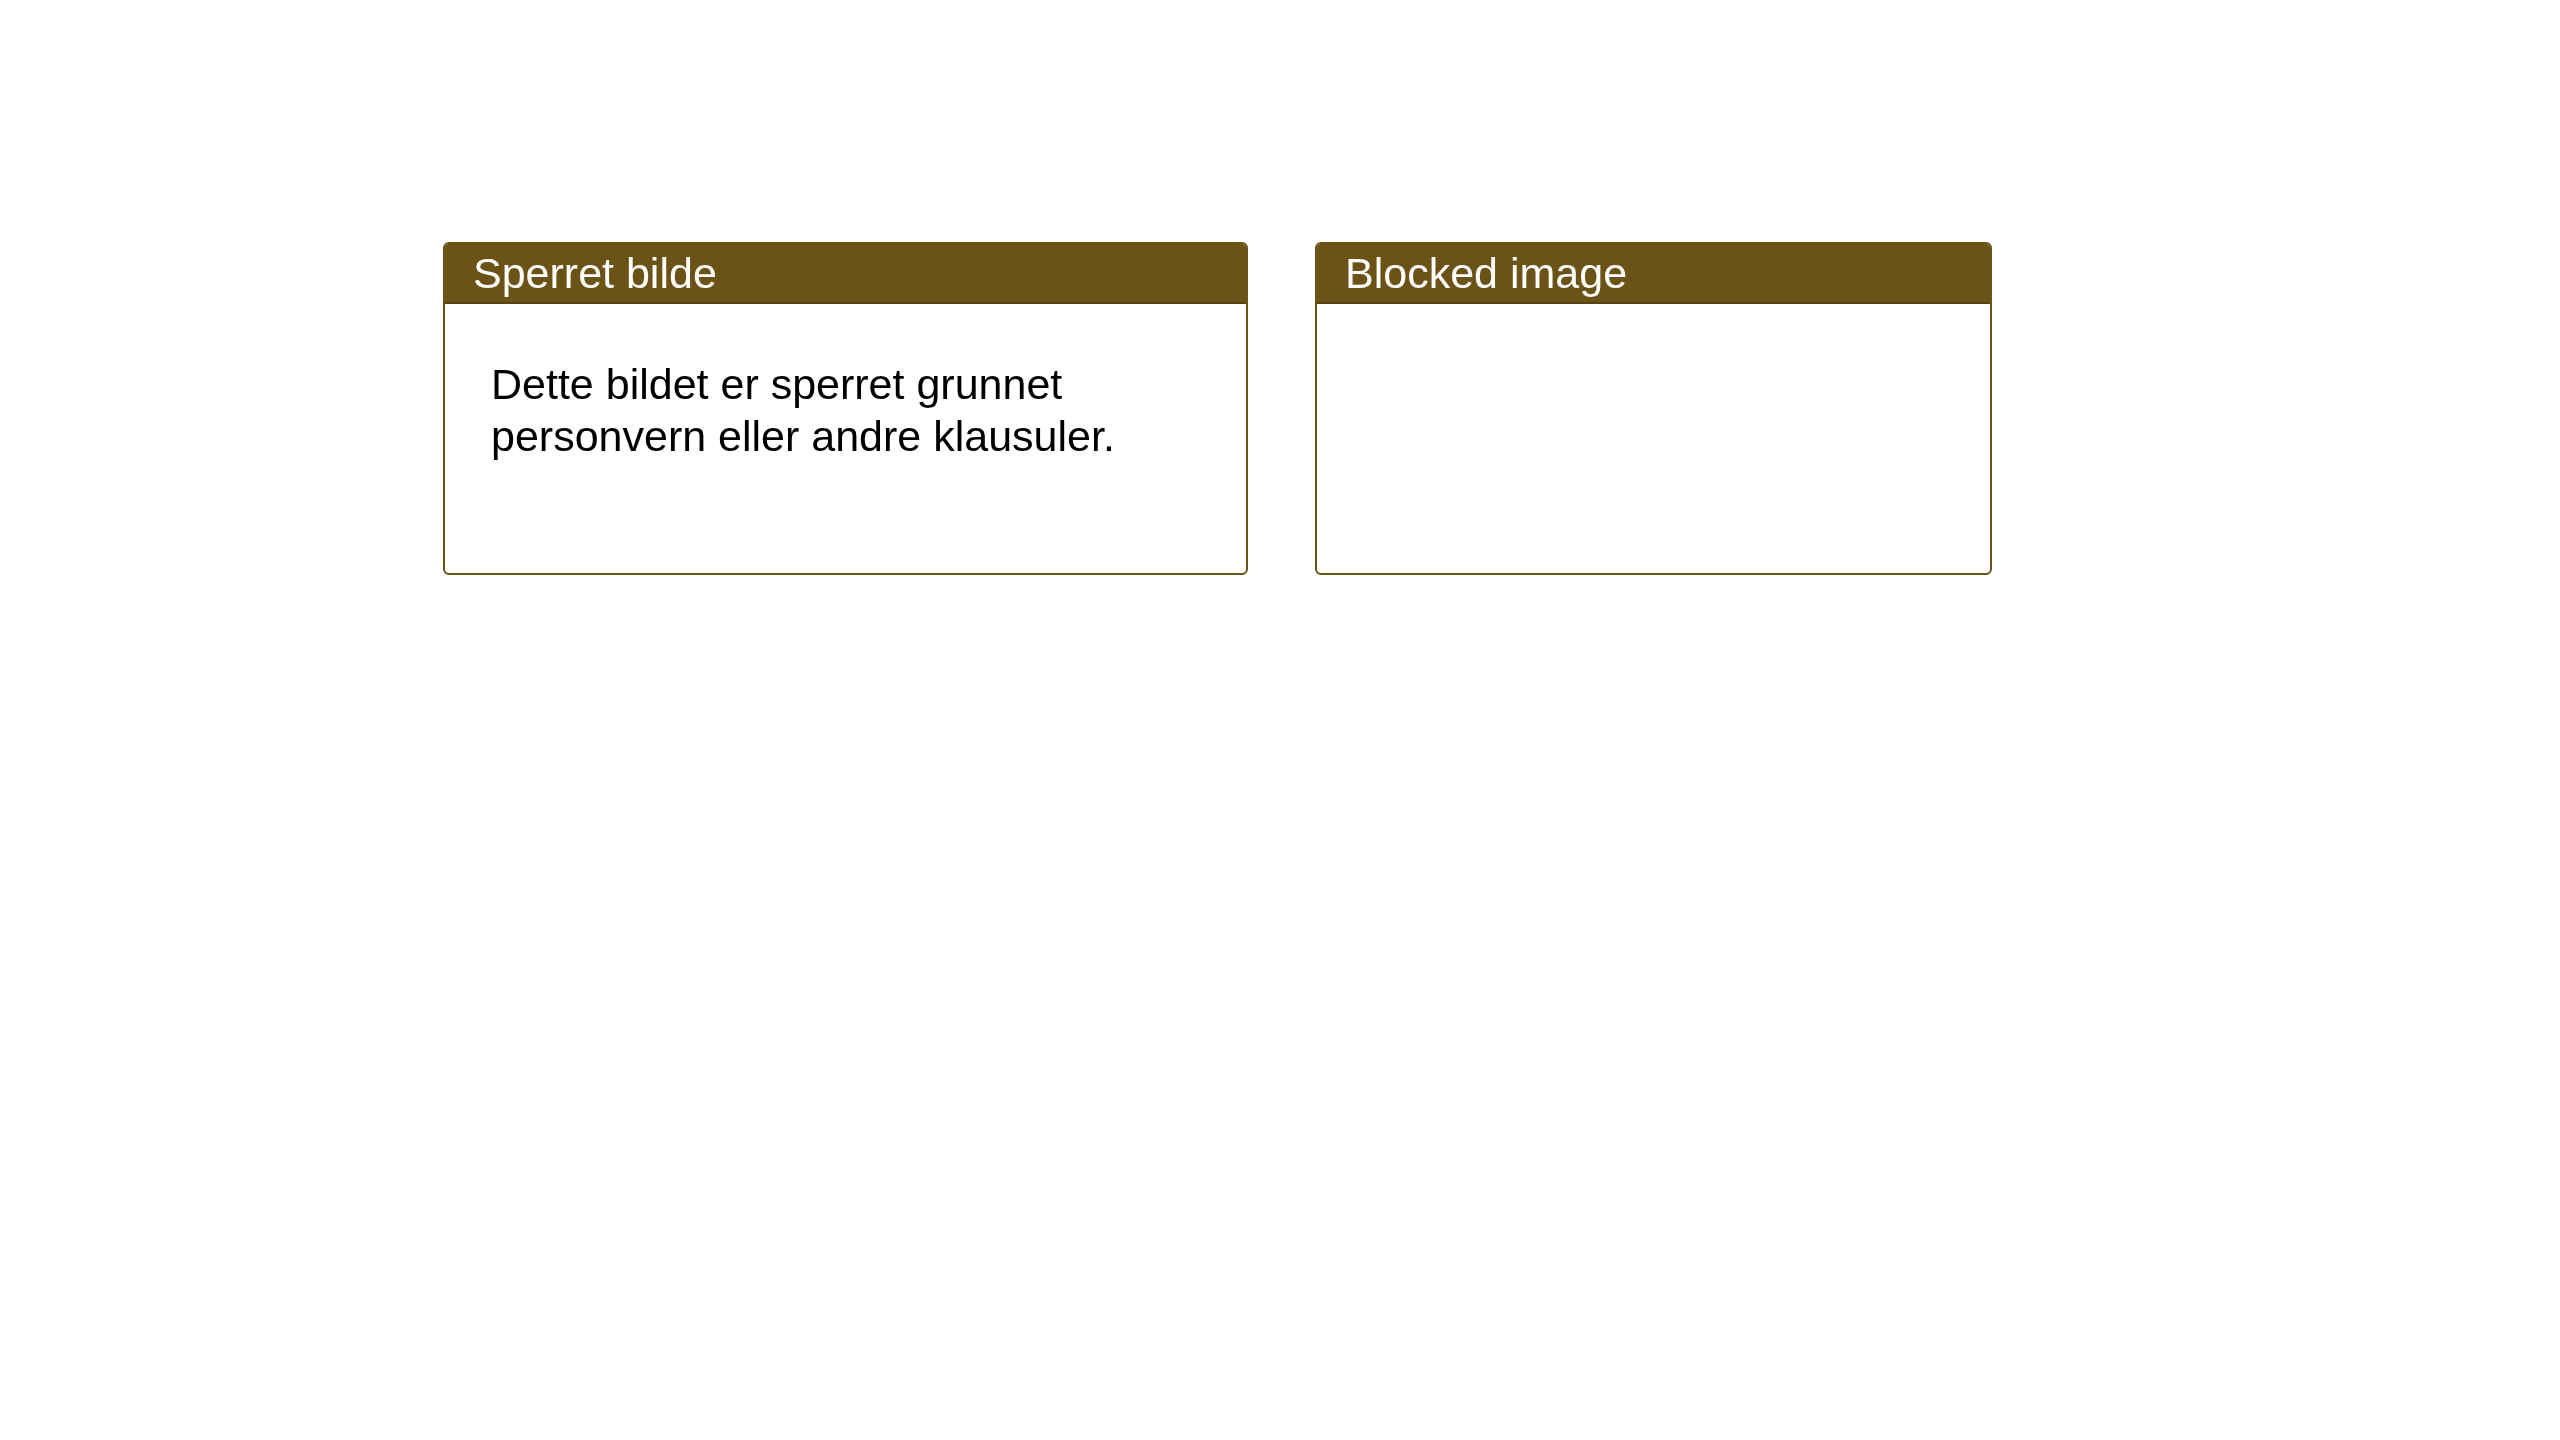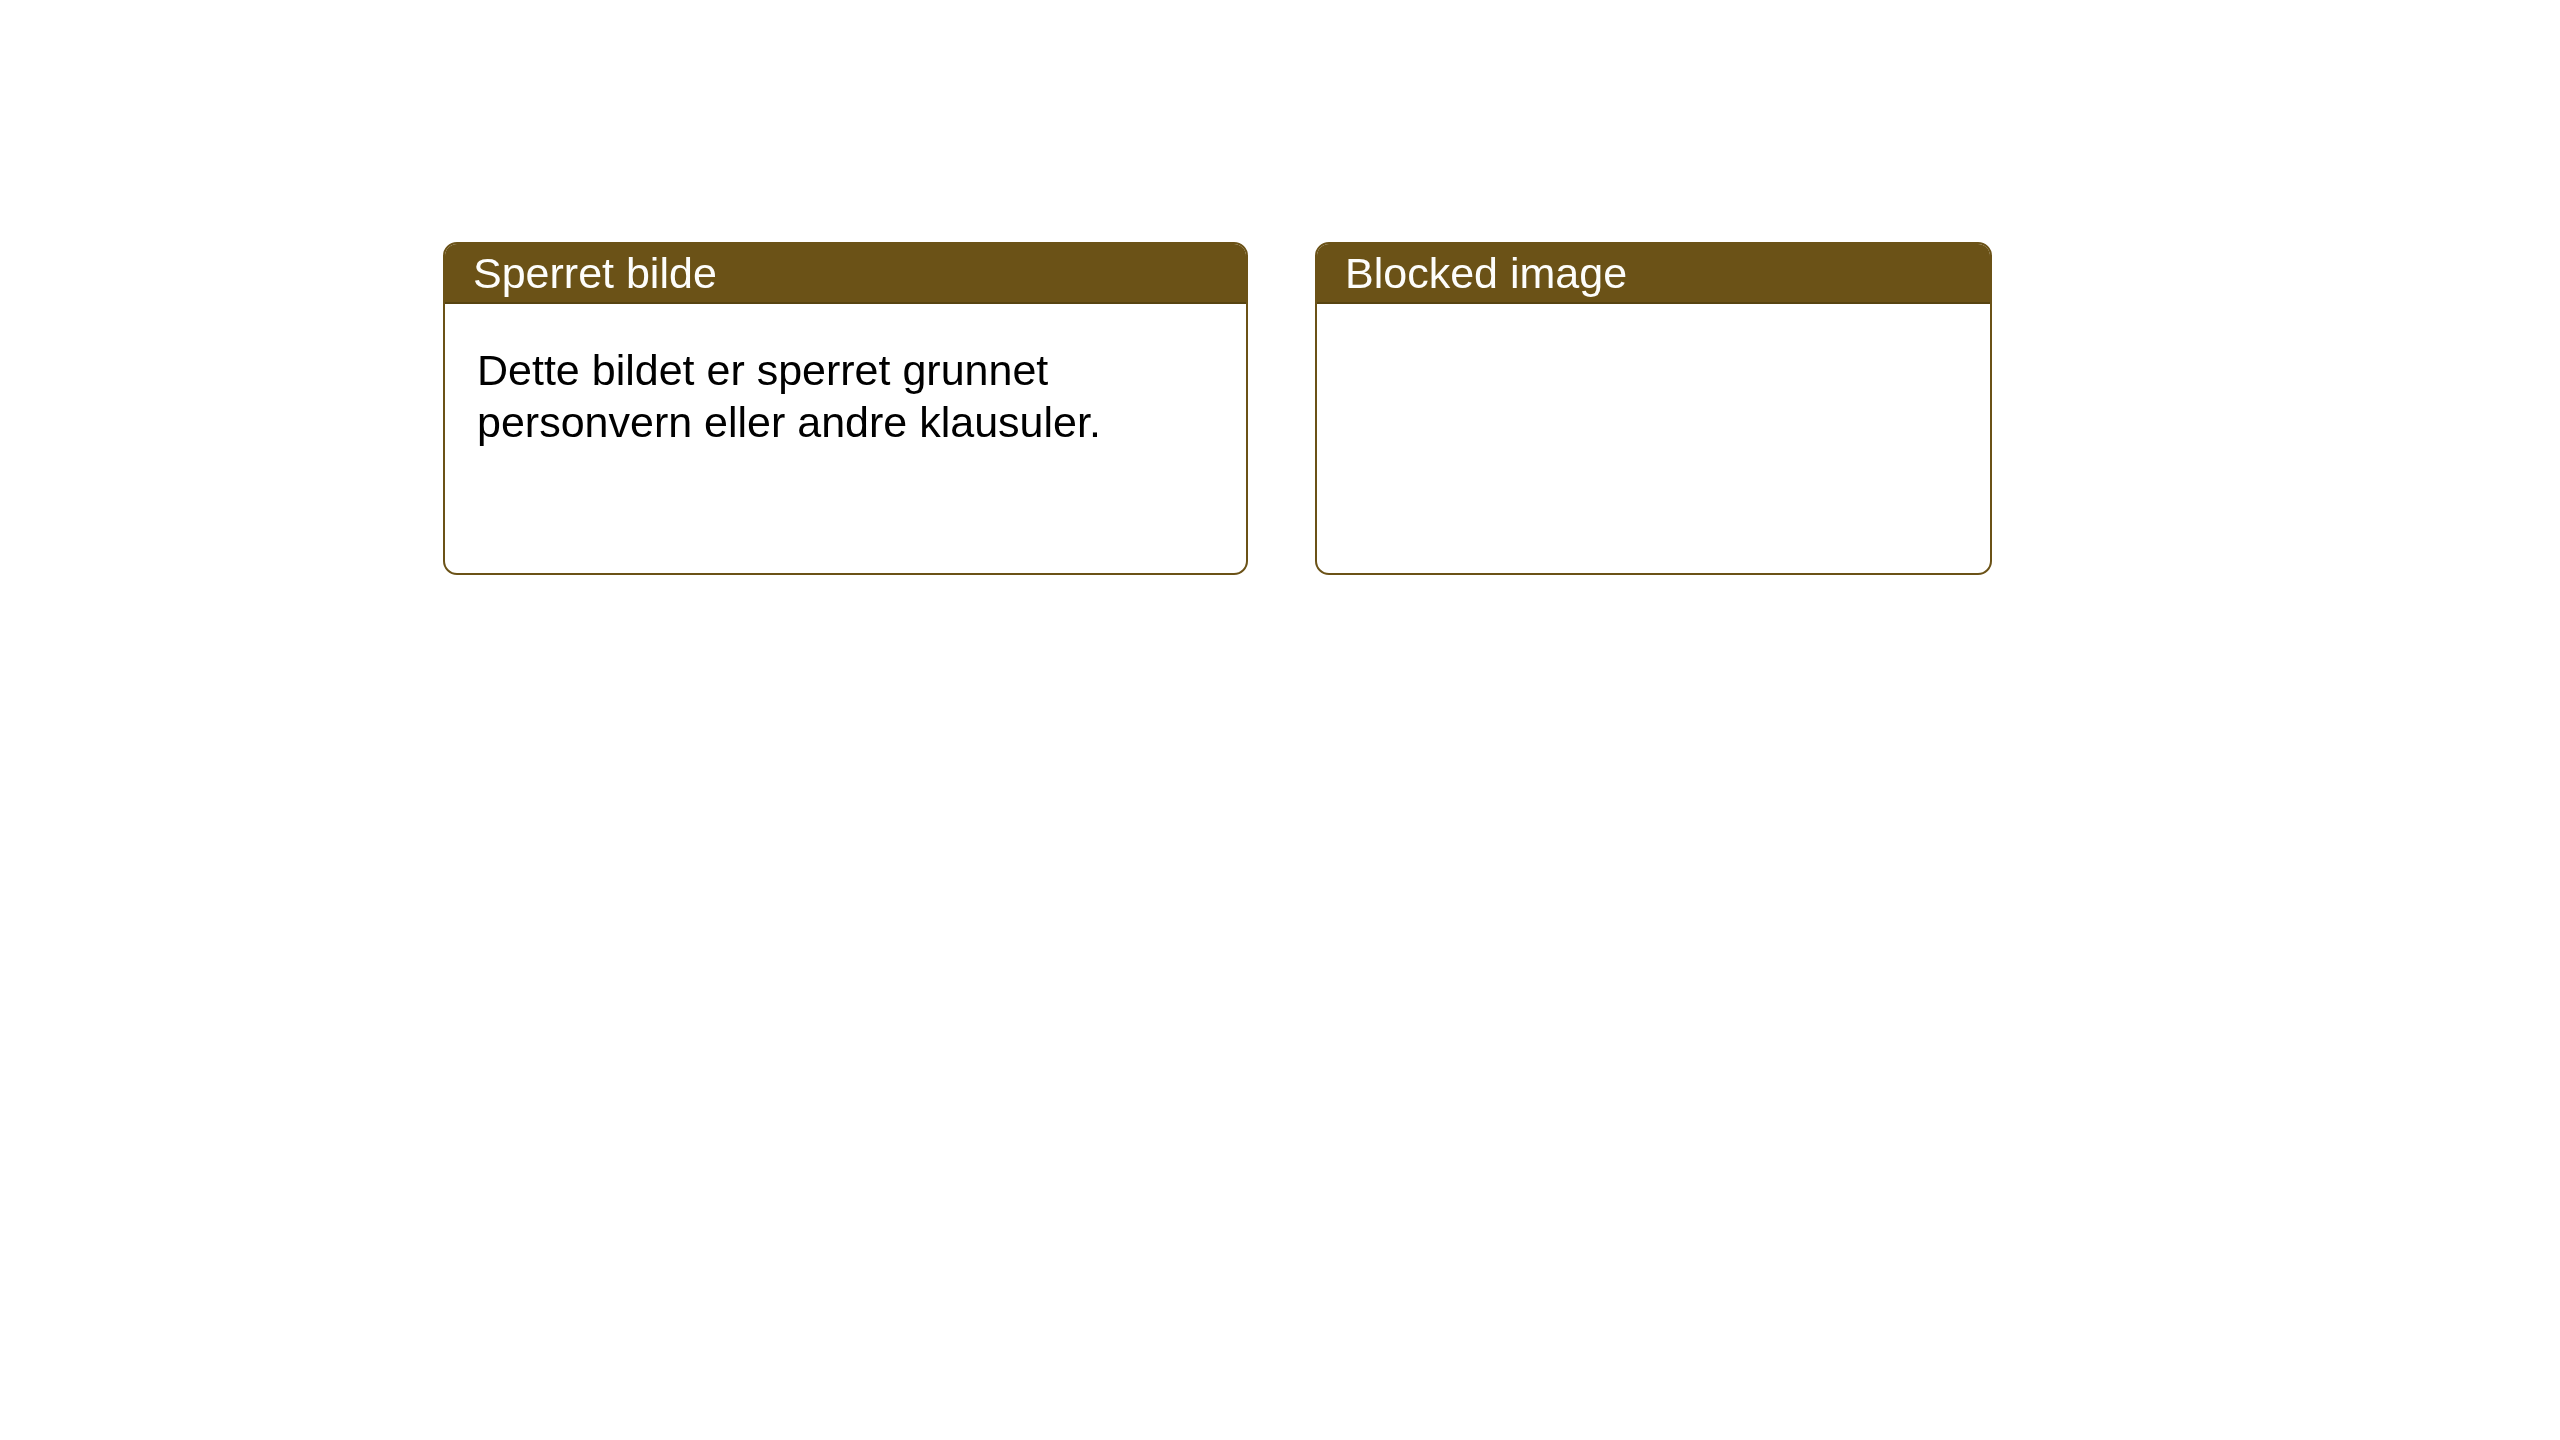--- a/index.html
+++ b/index.html
@@ -13,21 +13,21 @@
     font-family: "Liberation Sans", sans-serif;
     position: relative;
     overflow: hidden;
   }
   .notice-card {
     position: absolute;
     top: 242px;
     height: 333px;
     background: #ffffff;
     border: 2px solid #6b5217;
-    border-radius: 14px;
+    border-radius: 6px;
     overflow: hidden;
     box-sizing: border-box;
   }
   .notice-card.card-norwegian {
     left: 443px;
     width: 805px;
   }
   .notice-card.card-english {
     left: 1315px;
     width: 677px;
@@ -45,21 +45,21 @@
     color: #fdfdfb;
     font-size: 43px;
     font-weight: 400;
     line-height: 1;
     white-space: nowrap;
   }
   .card-body {
     padding: 36px 28px 0 28px;
   }
   .card-text {
-    margin: 4px;
+    margin: 18px;
     font-size: 43px;
     line-height: 52px;
     color: #000000;
     white-space: pre-line;
   }
 </style>
 </head>
 <body>
 
 <section class="notice-card card-norwegian">

